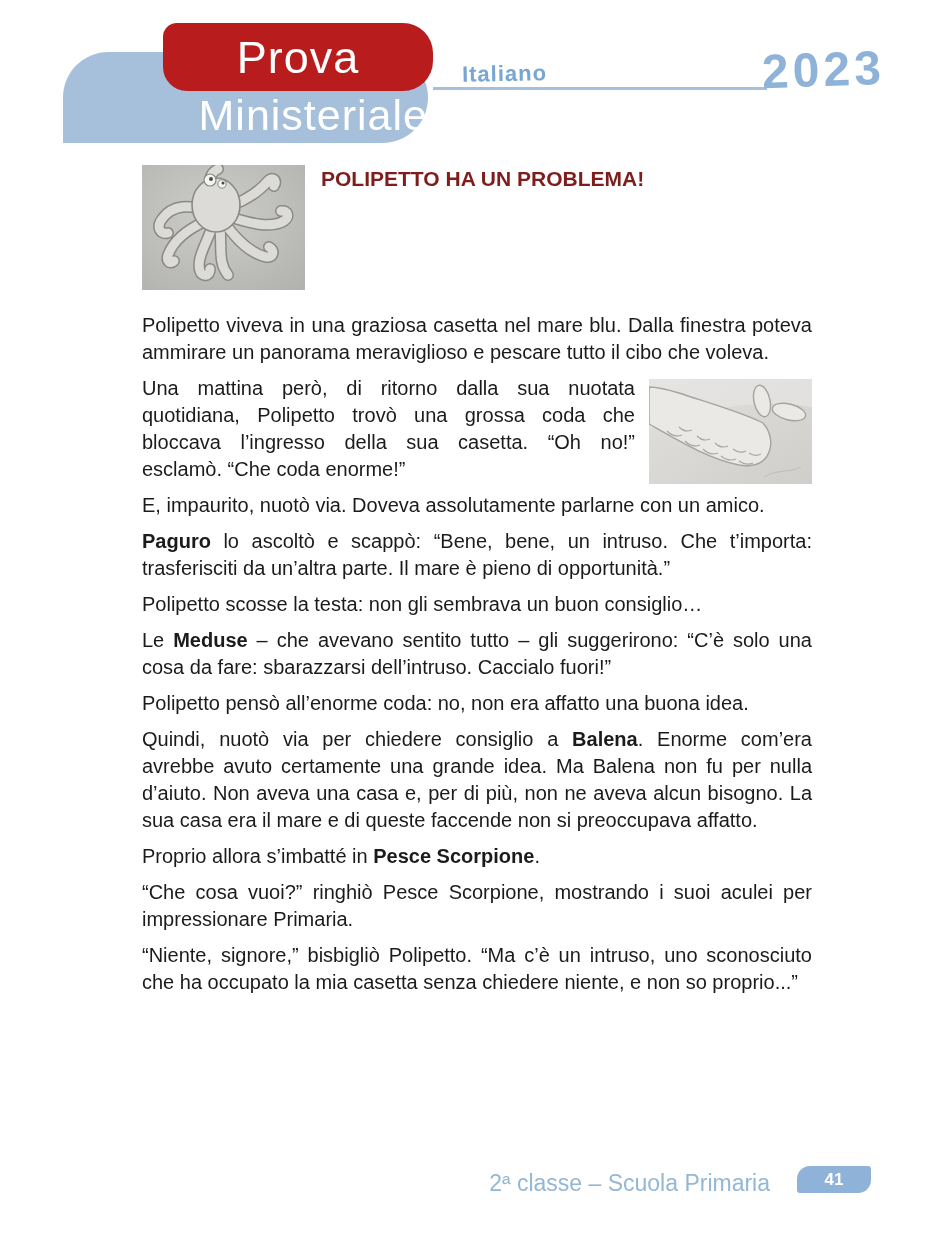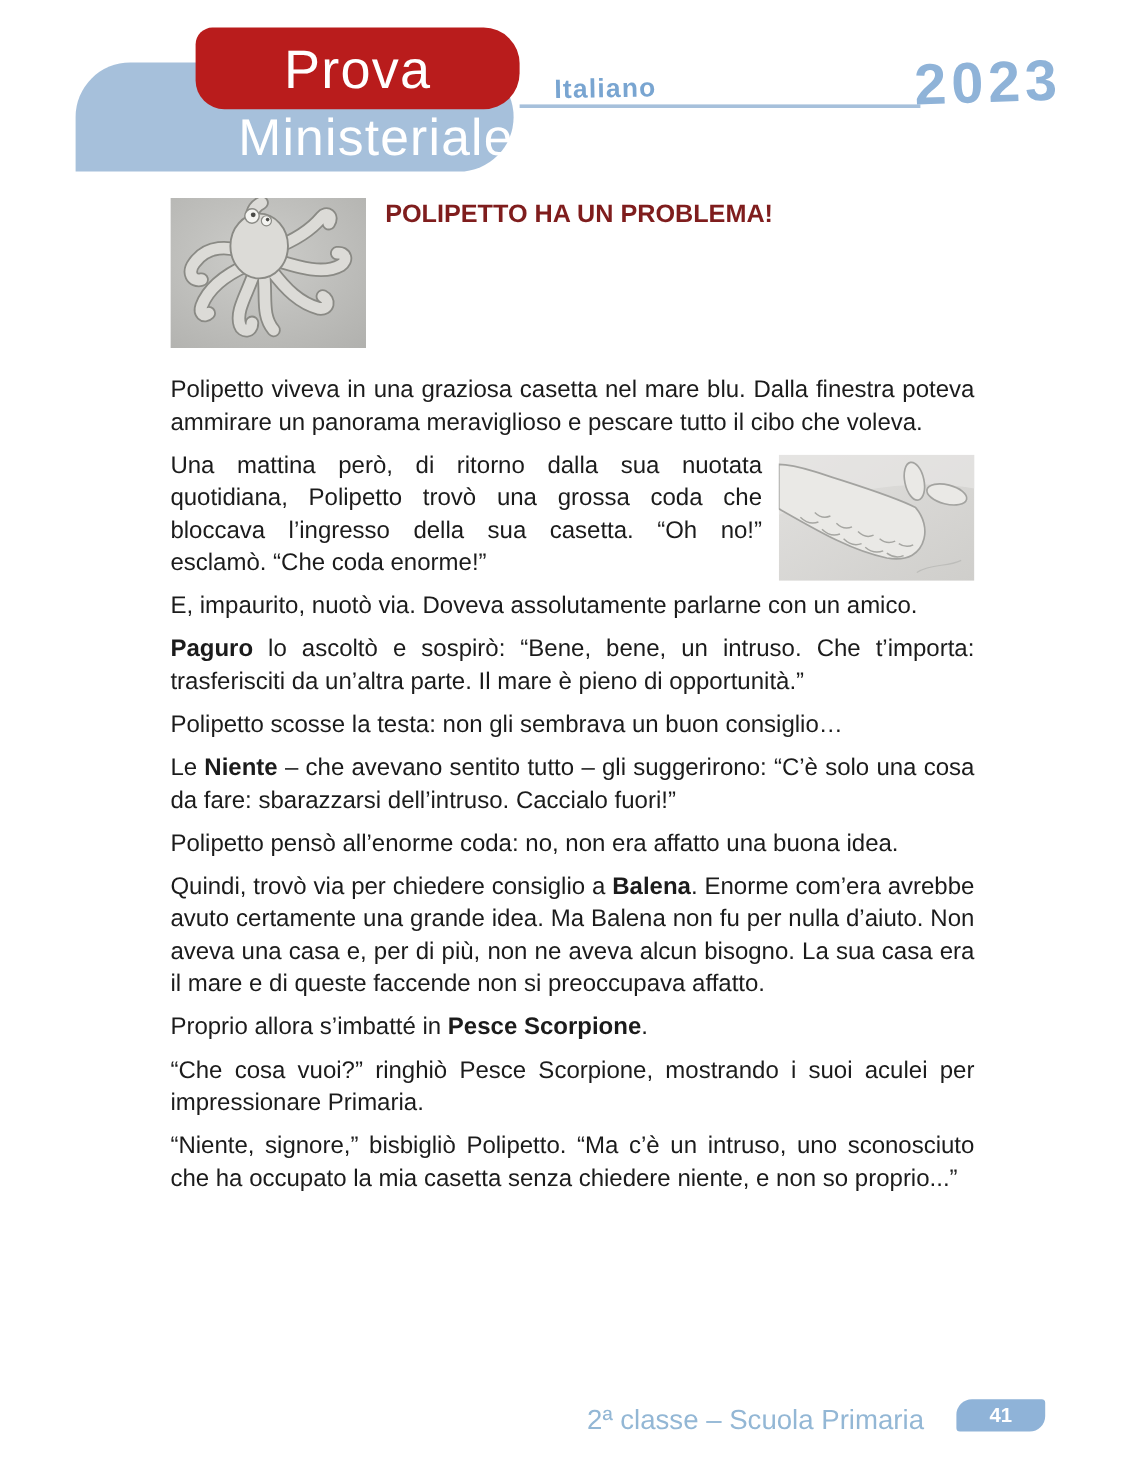--- a/index.html
+++ b/index.html
@@ -133,29 +133,29 @@
           <path d="M84,70 q6,5 13,2"></path>
             <path d="M100,74 q6,4 12,1"></path>
         </g>
         <path d="M115,98 C128,90 140,94 152,88" fill="none" stroke="#bdbdba" stroke-width="1"></path>
       </svg>
       <span>Una mattina però, di ritorno dalla sua nuotata quotidiana, Polipetto trovò una grossa coda che bloccava l’ingresso della sua casetta. “Oh no!” esclamò. “Che coda enorme!”</span>
     </p>
 
     <p class="para"><span>E, impaurito, nuotò via. Doveva assolutamente parlarne con un amico.</span></p>
 
-    <p class="para"><span class="b">Paguro</span><span> lo ascoltò e sospirò: “Bene, bene, un intruso. Che t’importa: trasferisciti da un’altra parte. Il mare è pieno di opportunità.”</span></p>
+    <p class="para"><span class="b">Paguro</span><span> lo ascoltò e scappò: “Bene, bene, un intruso. Che t’importa: trasferisciti da un’altra parte. Il mare è pieno di opportunità.”</span></p>
 
     <p class="para"><span>Polipetto scosse la testa: non gli sembrava un buon consiglio…</span></p>
 
-    <p class="para"><span>Le </span><span class="b">Niente</span><span> – che avevano sentito tutto – gli suggerirono: “C’è solo una cosa da fare: sbarazzarsi dell’intruso. Caccialo fuori!”</span></p>
+    <p class="para"><span>Le </span><span class="b">Meduse</span><span> – che avevano sentito tutto – gli suggerirono: “C’è solo una cosa da fare: sbarazzarsi dell’intruso. Caccialo fuori!”</span></p>
 
     <p class="para"><span>Polipetto pensò all’enorme coda: no, non era affatto una buona idea.</span></p>
 
-    <p class="para"><span>Quindi, trovò via per chiedere consiglio a </span><span class="b">Balena</span><span>. Enorme com’era avrebbe avuto certamente una grande idea. Ma Balena non fu per nulla d’aiuto. Non aveva una casa e, per di più, non ne aveva alcun bisogno. La sua casa era il mare e di queste faccende non si preoccupava affatto.</span></p>
+    <p class="para"><span>Quindi, nuotò via per chiedere consiglio a </span><span class="b">Balena</span><span>. Enorme com’era avrebbe avuto certamente una grande idea. Ma Balena non fu per nulla d’aiuto. Non aveva una casa e, per di più, non ne aveva alcun bisogno. La sua casa era il mare e di queste faccende non si preoccupava affatto.</span></p>
 
 
     <p class="para"><span>Proprio allora s’imbatté in </span><span class="b">Pesce Scorpione</span><span>.</span></p>
 
     <p class="para"><span>“Che cosa vuoi?” ringhiò Pesce Scorpione, mostrando i suoi aculei per impressionare Primaria.</span></p>
 
     <p class="para"><span>“Niente, signore,” bisbigliò Polipetto. “Ma c’è un intruso, uno sconosciuto che ha occupato la mia casetta senza chiedere niente, e non so proprio...”</span></p>
 
   </main>
 

